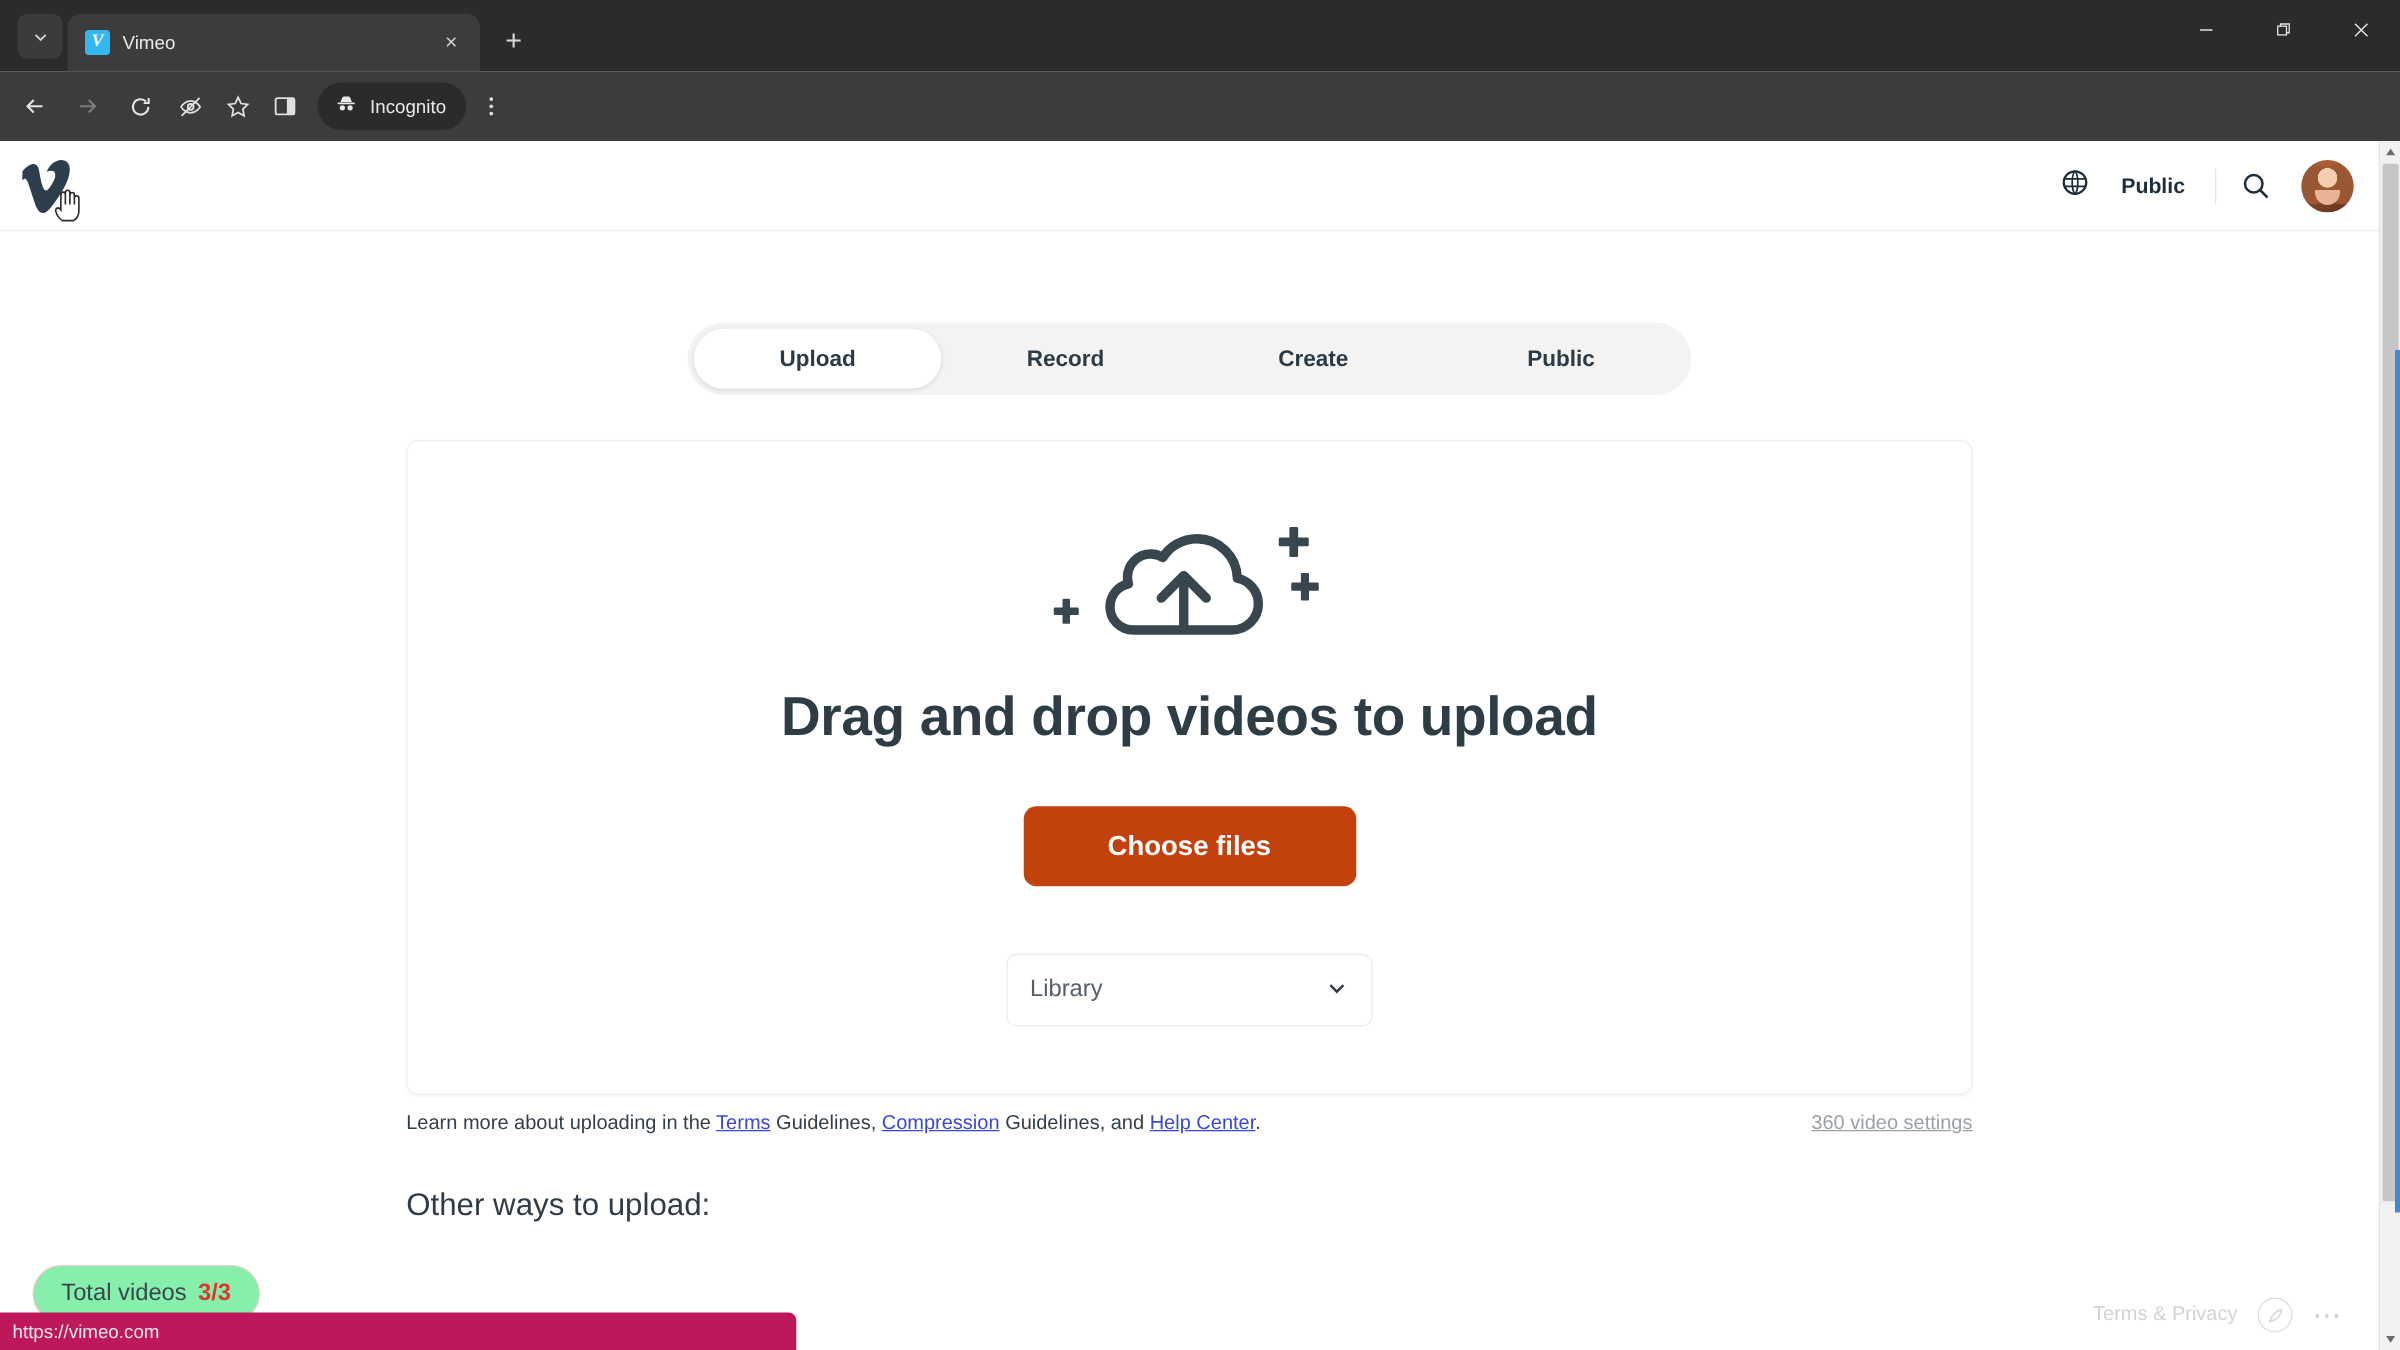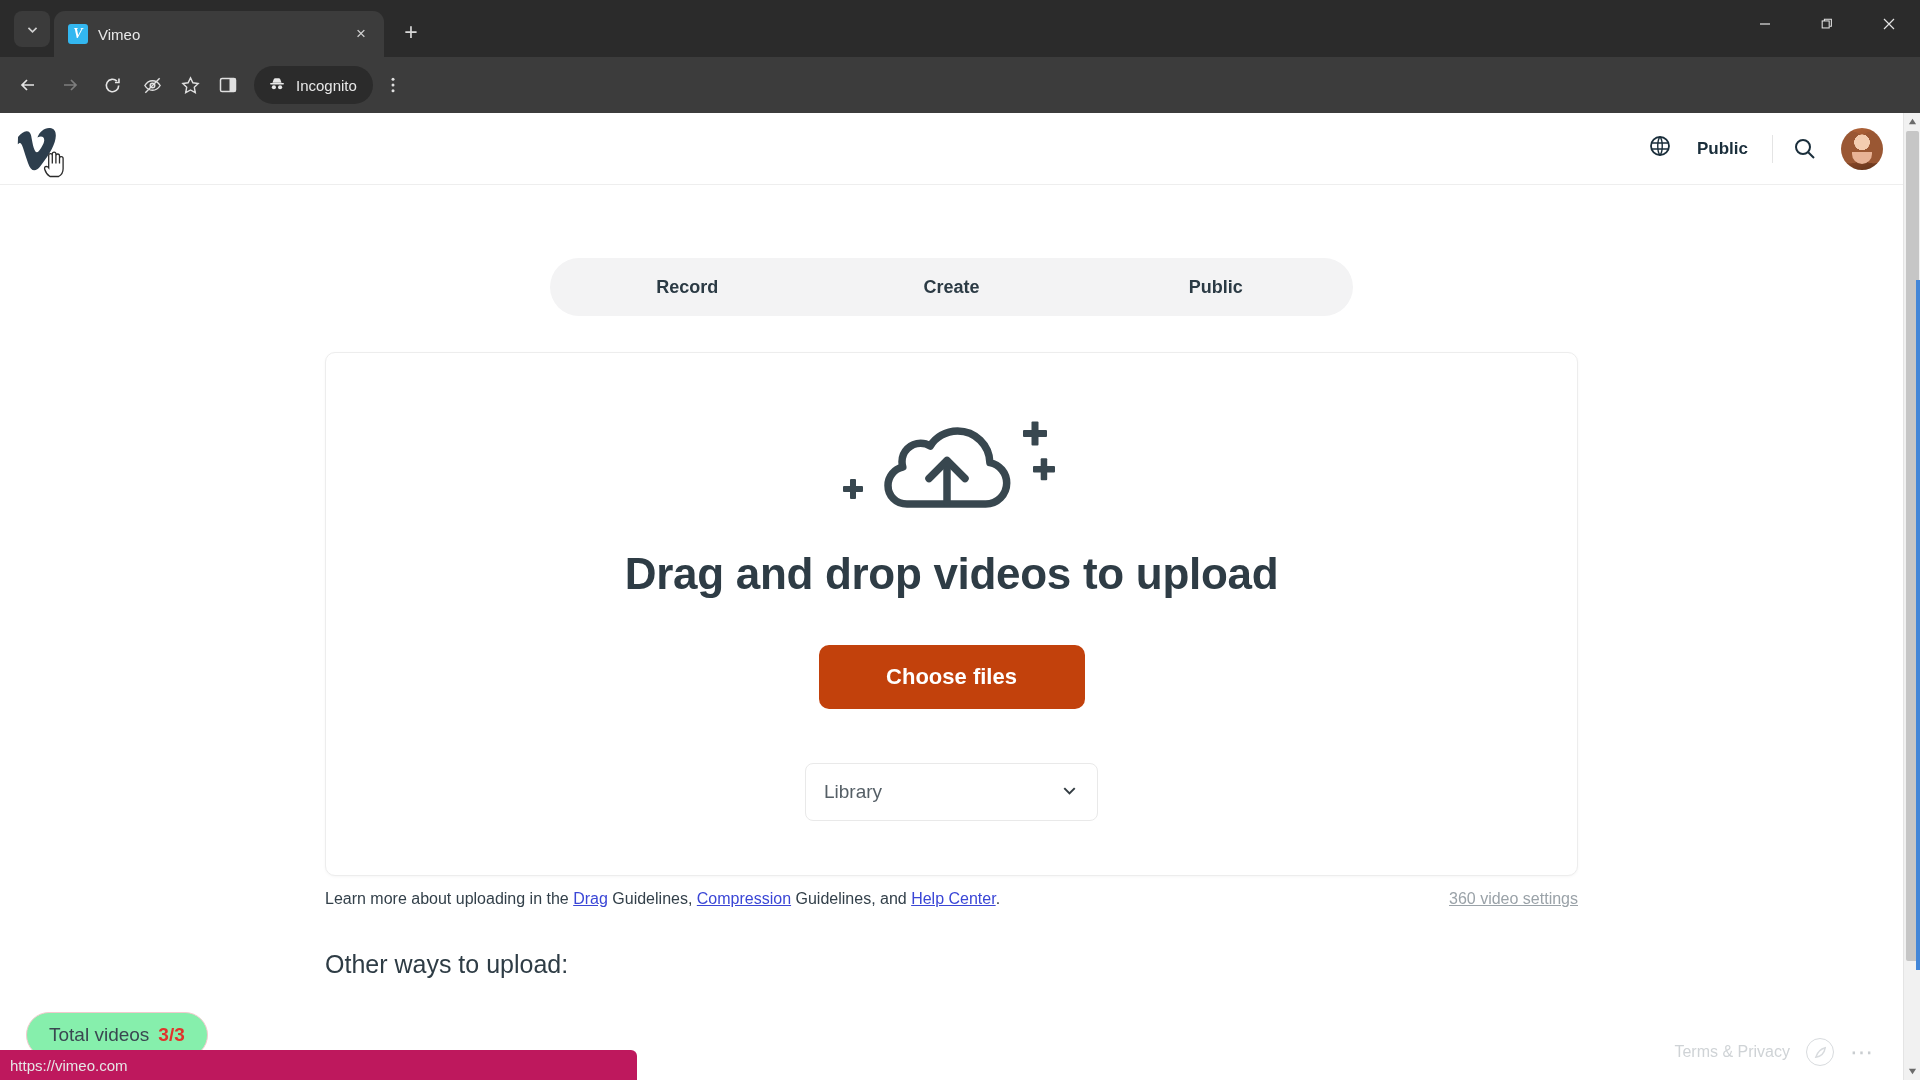--- a/index.html
+++ b/index.html
@@ -344,20 +344,21 @@
             </svg>
           </div>
           <div class="avatar"></div>
         </div>
       </div>
 
       <div class="main">
 
         <div class="tabs-wrap">
           <div class="pill-tabs">
+            <div class="pill-tab active">Upload</div>
             <div class="pill-tab">Record</div>
             <div class="pill-tab">Create</div>
             <div class="pill-tab">Public</div>
           </div>
         </div>
 
         <div class="dropzone">
           <div class="cloud-row">
             <svg width="230" height="110" viewBox="0 0 230 110">
               <g fill="#38474f">
@@ -385,21 +386,21 @@
             <span class="chev">
               <svg width="19" height="19" viewBox="0 0 20 20" fill="none" stroke="currentColor" stroke-width="2.1">
                 <path d="M4.5 7.5L10 13l5.5-5.5"></path>
               </svg>
             </span>
           </div>
         </div>
 
         <div class="learn-row">
           <div class="learn-text">
-            <span>Learn more about uploading in the </span><a href="#">Drag</a><span> Guidelines, </span><a href="#">Compression</a><span> Guidelines, and </span><a href="#">Help Center</a><span>.</span>
+            <span>Learn more about uploading in the </span><a href="#">Terms</a><span> Guidelines, </span><a href="#">Compression</a><span> Guidelines, and </span><a href="#">Help Center</a><span>.</span>
           </div>
           <a href="#" class="settings-360">360 video settings</a>
         </div>
 
         <div class="other-ways">Other ways to upload:</div>
       </div>
 
       <div class="total-videos">
         <span>Total videos</span>
         <span class="count">3/3</span>

